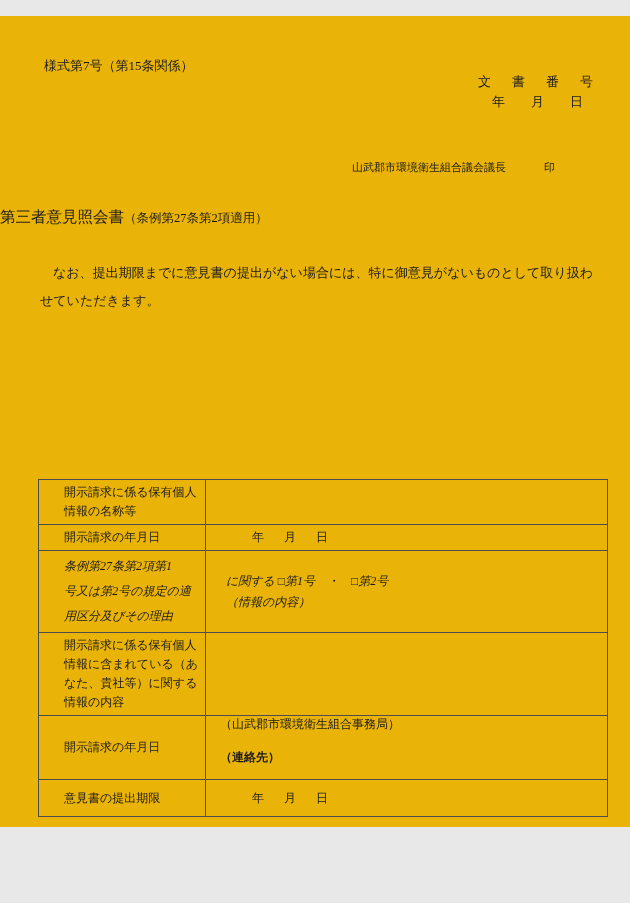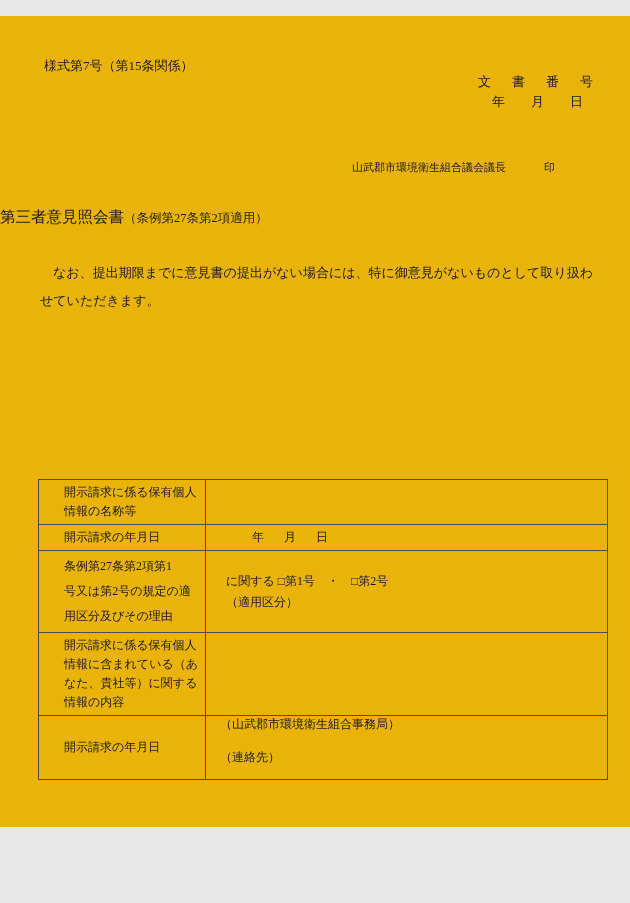--- a/index.html
+++ b/index.html
@@ -23,28 +23,28 @@
   .title-line{left:0;top:190px;width:630px;line-height:22px;}
   .title-main{font-size:15.5px;}
   .title-note{font-size:12.5px;}
   .body-text{left:40px;top:243px;width:553px;font-size:13px;line-height:28px;text-align:justify;}
   .body-text p{margin:0;text-indent:1em;}
   
   .info-table{left:38px;top:463px;border-collapse:collapse;table-layout:fixed;width:538px;font-size:12px;}
   .info-table td{border:1px solid #4d4d4d;vertical-align:middle;padding:3px 6px;}
   .info-table td.lbl{width:135px;white-space:pre-line;line-height:19px;vertical-align:middle;padding-left:25px;}
   .info-table td.val{width:389px;}
-  .r1{height:40px;} .r2{height:24px;} .r3{height:68px;} .r4{height:67px;} .r5{height:64px;} .r6{height:37px;}
+  .r1{height:40px;} .r2{height:24px;} .r3{height:68px;font-style:italic;} .r4{height:67px;} .r5{height:64px;} .r6{height:37px;}
   .r3 td.lbl{line-height:25px;}
   .r4 td.lbl{line-height:19px;}
   .date-val{padding-left:40px;letter-spacing:4px;display:inline-block;}
   .apply-line{padding-left:14px;line-height:21px;}
   .reason-line{padding-left:14px;line-height:21px;}
   .dest-line1{padding-left:8px;line-height:18px;margin-top:-14px;font-family:Liberation Mono, monospace;}
-  .dest-line2{padding-left:8px;line-height:18px;margin-top:14px;}
+  .dest-line2{padding-left:8px;line-height:18px;margin-top:14px;font-weight:bold;}
   .checkbox{font-size:12px;}
 </style>
 </head>
 <body>
 
 <div class="page">
 
   <div class="abs form-number">様式第7号（第15条関係）</div>
 
   <div class="abs docnum-block">
@@ -78,33 +78,37 @@
     </tr>
     <tr class="r3">
       <td class="lbl">条例第27条第2項第1
 号又は第2号の規定の適
 用区分及びその理由</td>
       <td class="val">
         <div class="apply-line">
           <span>に関する</span>
           <span class="checkbox">□</span><span>第1号</span>　<span>・</span>　<span class="checkbox">□</span><span>第2号</span>
         </div>
-        <div class="reason-line">（適用区分）</div>
+        <div class="reason-line">（情報の内容）</div>
       </td>
     </tr>
     <tr class="r4">
       <td class="lbl">開示請求に係る保有個人
 情報に含まれている（あ
 なた、貴社等）に関する
 情報の内容</td>
       <td class="val"></td>
     </tr>
     <tr class="r5">
       <td class="lbl">開示請求の年月日</td>
       <td class="val">
         <div class="dest-line1">（山武郡市環境衛生組合事務局）</div>
         <div class="dest-line2">（連絡先）</div>
       </td>
     </tr>
+    <tr class="r6">
+      <td class="lbl">意見書の提出期限</td>
+      <td class="val"><span class="date-val">年　月　日</span></td>
+    </tr>
   </tbody>
     </table>
 
 </div>
 
 </body></html>

